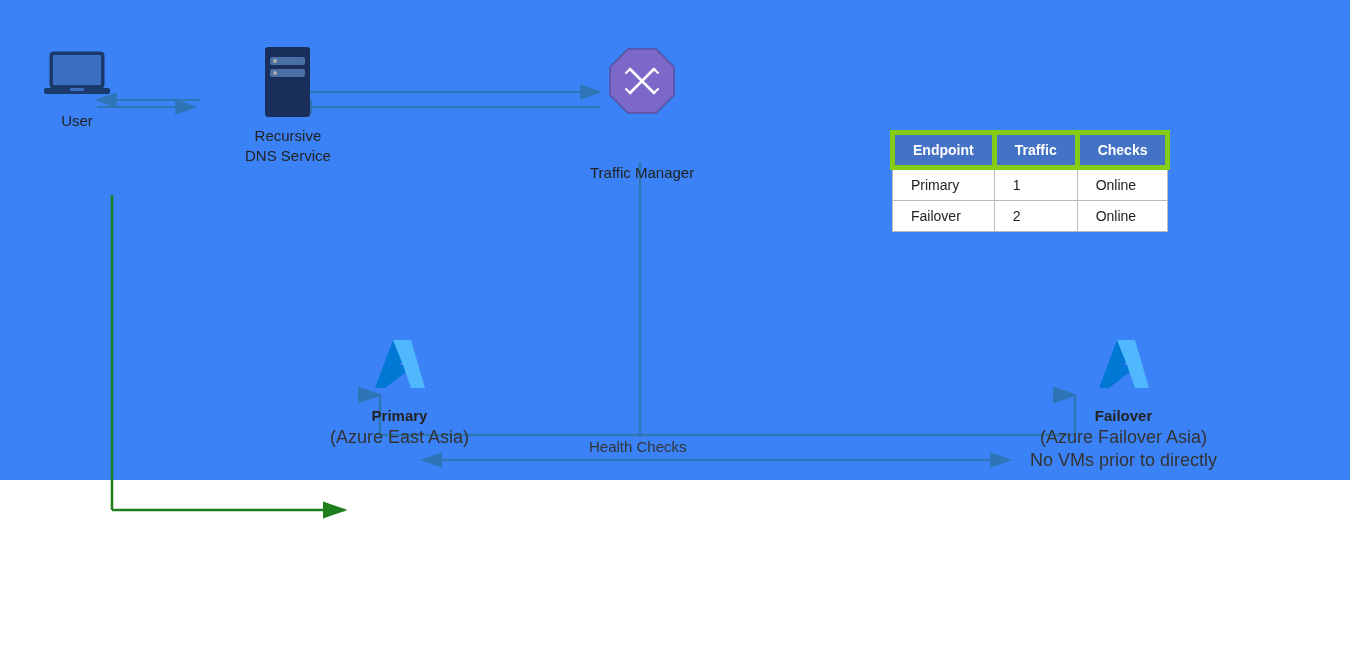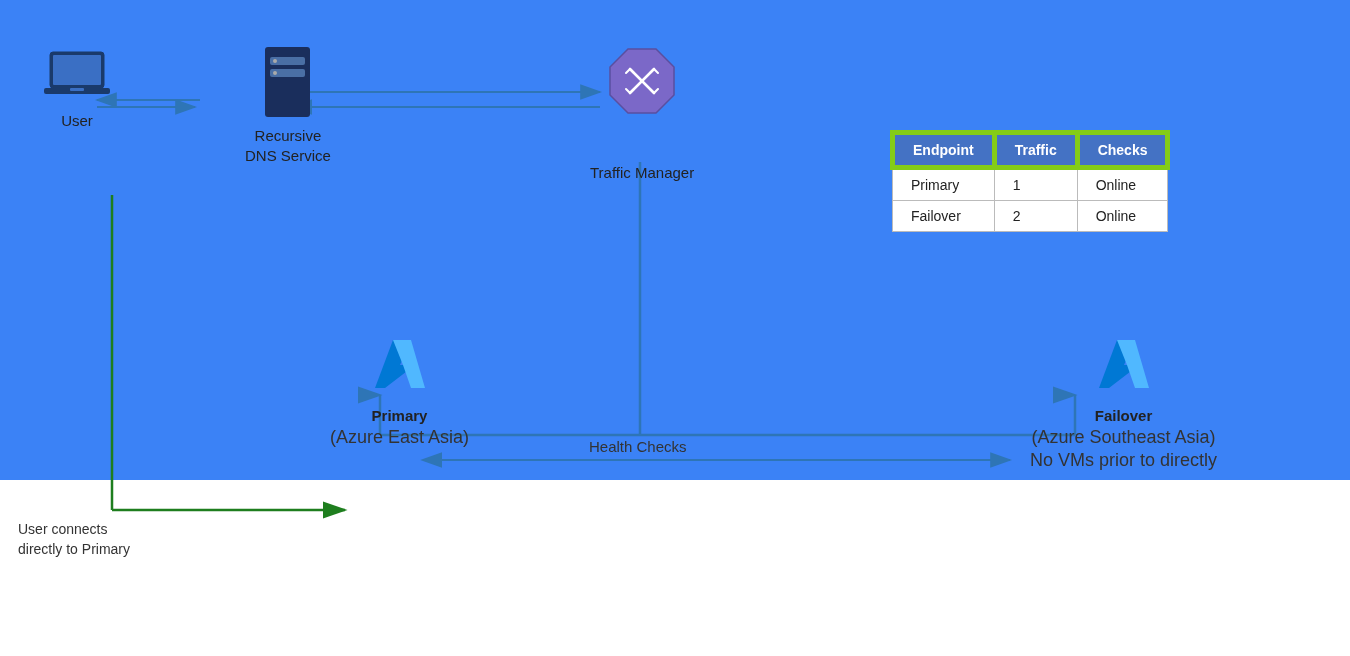--- a/index.html
+++ b/index.html
@@ -236,33 +236,29 @@
     </span>
   </div>
 
   <div class="node" style="left:1030px; top:330px;">
     <svg class="azure-logo" viewBox="0 0 70 70">
       <polygon points="10,58 28,10 46,10 35,35 50,35 20,58" fill="#0078D4"></polygon>
       <polygon points="28,10 46,10 60,58 46,58 38,35" fill="#50B8FF"></polygon>
     </svg>
     <span class="node-label">
       <span class="node-label-bold">Failover</span><br>
-      <span class="node-label-sub">(Azure Southeast Asia)</span><br>
+      <span class="node-label-sub">(Azure Failover Asia)</span><br>
       <span class="node-label-sub">No VMs prior to directly</span>
     </span>
   </div>
 
   <div class="health-checks-label" style="left:580px; top:438px;margin-left:9px;">
     <span>Health Checks</span>
   </div>
 
-  <div class="label-green-arrow" style="left:18px; top:520px;">
-    <span>User connects</span><br>
-    <span>directly to Primary</span>
-  </div>
 
   <table class="endpoint-table">
     <thead>
       <tr>
         <th>Endpoint</th>
         <th>Traffic</th>
         <th>Checks</th>
       </tr>
     </thead>
     <tbody>

